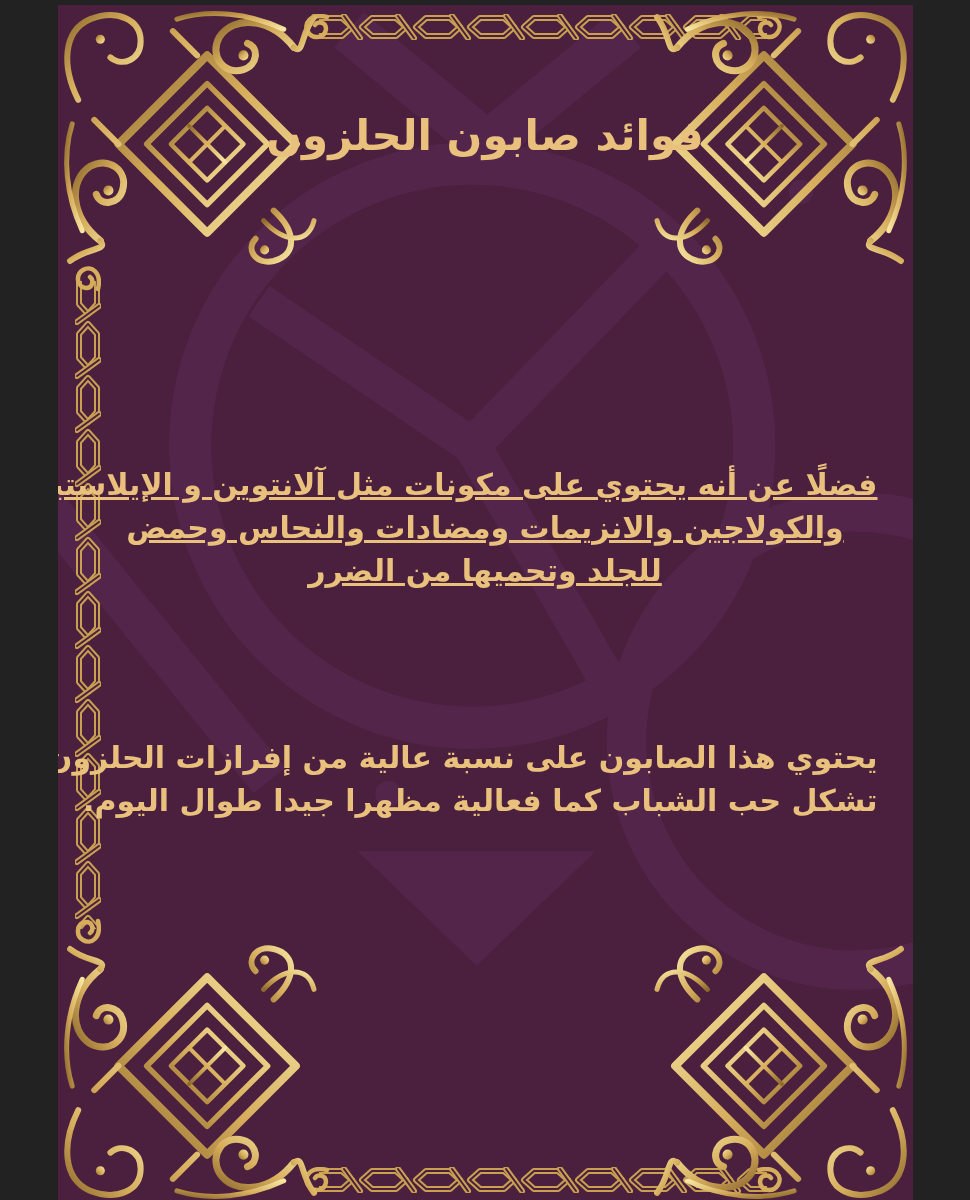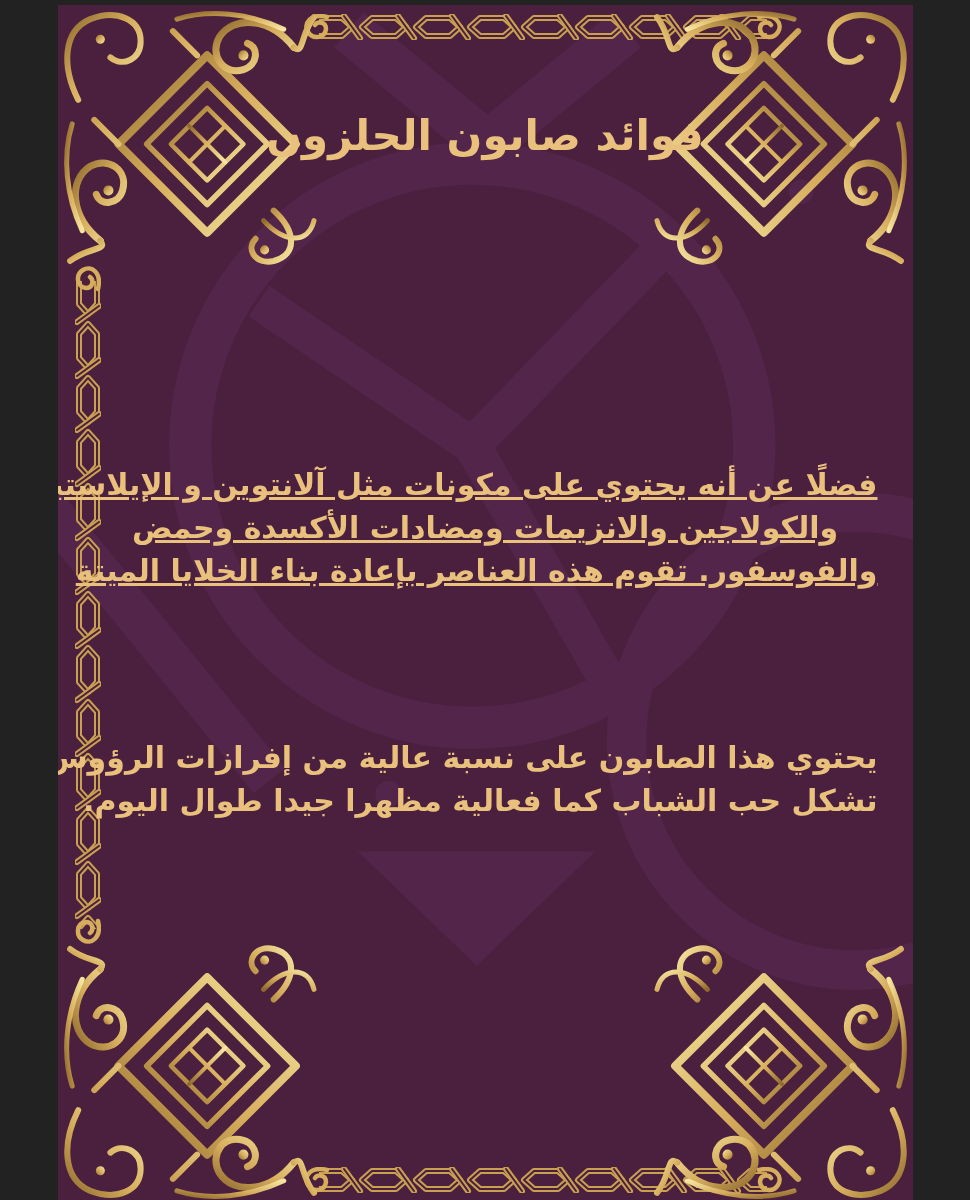--- a/index.html
+++ b/index.html
@@ -172,23 +172,23 @@
         </svg>
     </div>
   </div>
 
   <div class="content">
     <h1 class="title">فوائد صابون الحلزون</h1>
 
 
     <div class="para p2">
       <div class="line">فضلًا عن أنه يحتوي على مكونات مثل آلانتوين و الإيلاستين</div>
-      <div class="line">والكولاجين والانزيمات ومضادات الأكسدة وحمض</div>
-      <div class="line">والفوسفور. تقوم هذه العناصر بإعادة بناء الخلايا الميتة</div>
+      <div class="line">والكولاجين والانزيمات ومضادات والنحاس وحمض</div>
+      <div class="line">للجلد وتحميها من الضرر</div>
     </div>
 
     <div class="para p3">
-      <div class="line">يحتوي هذا الصابون على نسبة عالية من إفرازات الرؤوس</div>
+      <div class="line">يحتوي هذا الصابون على نسبة عالية من إفرازات الحلزون</div>
       <div class="line">تشكل حب الشباب كما فعالية مظهرا جيدا طوال اليوم.</div>
     </div>
   </div>
 
 </div>
 
 </body></html>

